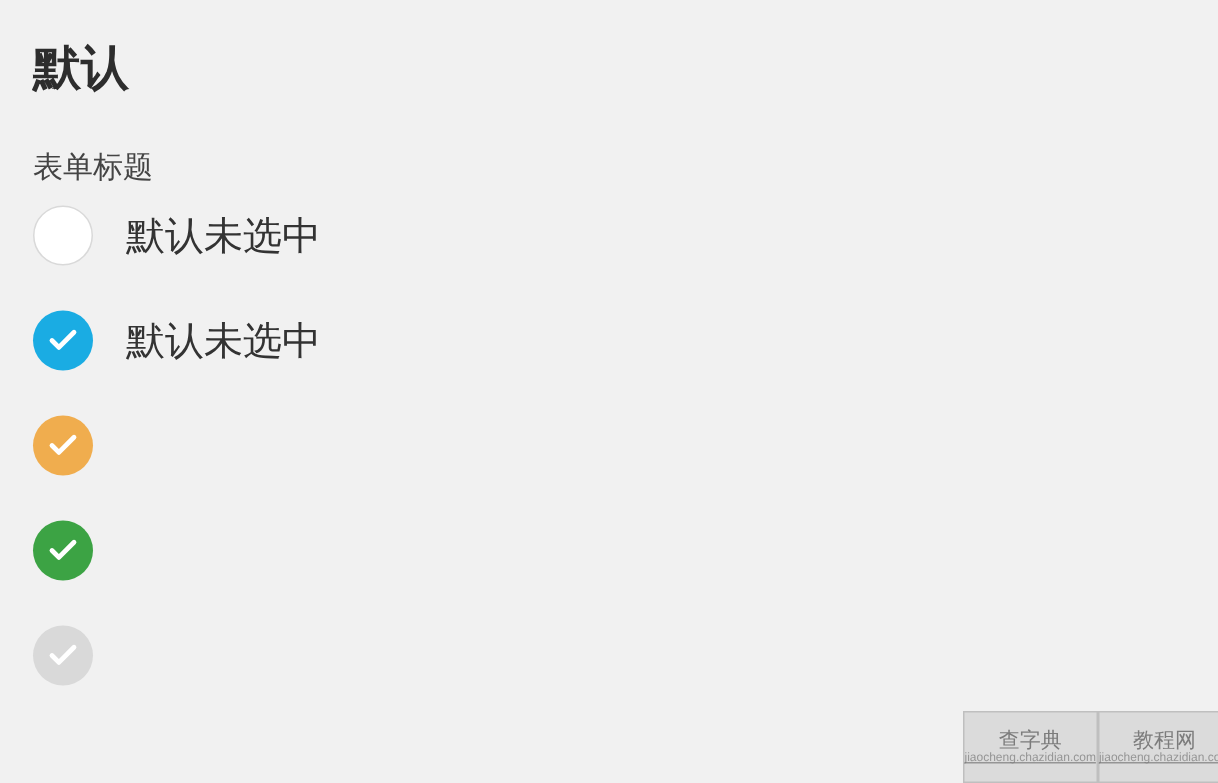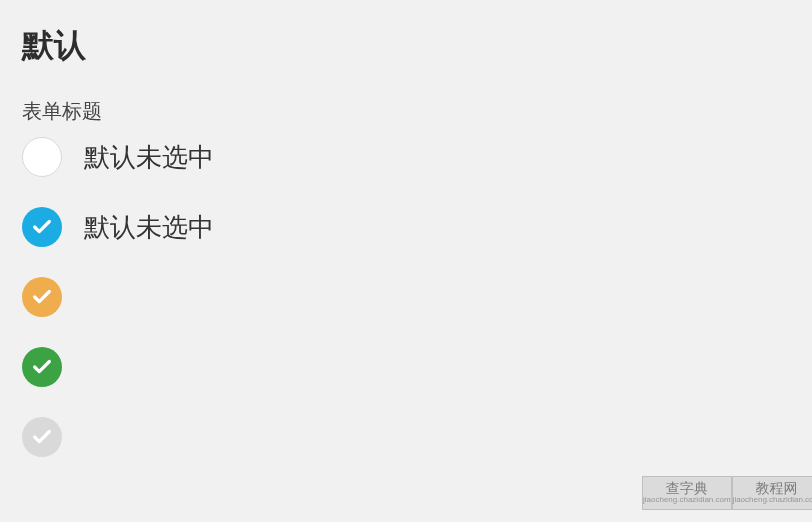--- a/index.html
+++ b/index.html
@@ -60,24 +60,24 @@
     .checkbox-label {
       font-size: 26px;
       color: #333;
     }
     .check-svg {
       width: 22px;
       height: 22px;
     }
     .watermark {
       position: absolute;
-      bottom: 12px;
+      bottom: 0;
       right: 0;
       width: 170px;
-      height: 34px;
+      height: 48px;
       display: flex;
     }
     .wm-box {
       flex: 1;
       background: rgba(200, 200, 200, 0.55);
       border: 1px solid rgba(150, 150, 150, 0.4);
       display: flex;
       flex-direction: column;
       align-items: center;
       justify-content: center;
@@ -85,20 +85,21 @@
       color: rgba(100, 100, 100, 0.7);
       line-height: 1.1;
     }
     .wm-main {
       font-size: 14px;
       color: rgba(100, 100, 100, 0.8);
     }
     .wm-sub {
       font-size: 8px;
       color: rgba(120, 120, 120, 0.7);
+      text-decoration: underline;
     }
   </style>
 </head>
 <body>
 
 <h1 class="heading">默认</h1>
 
 <div class="form-title">表单标题</div>
 
 <div class="checkbox-row">

